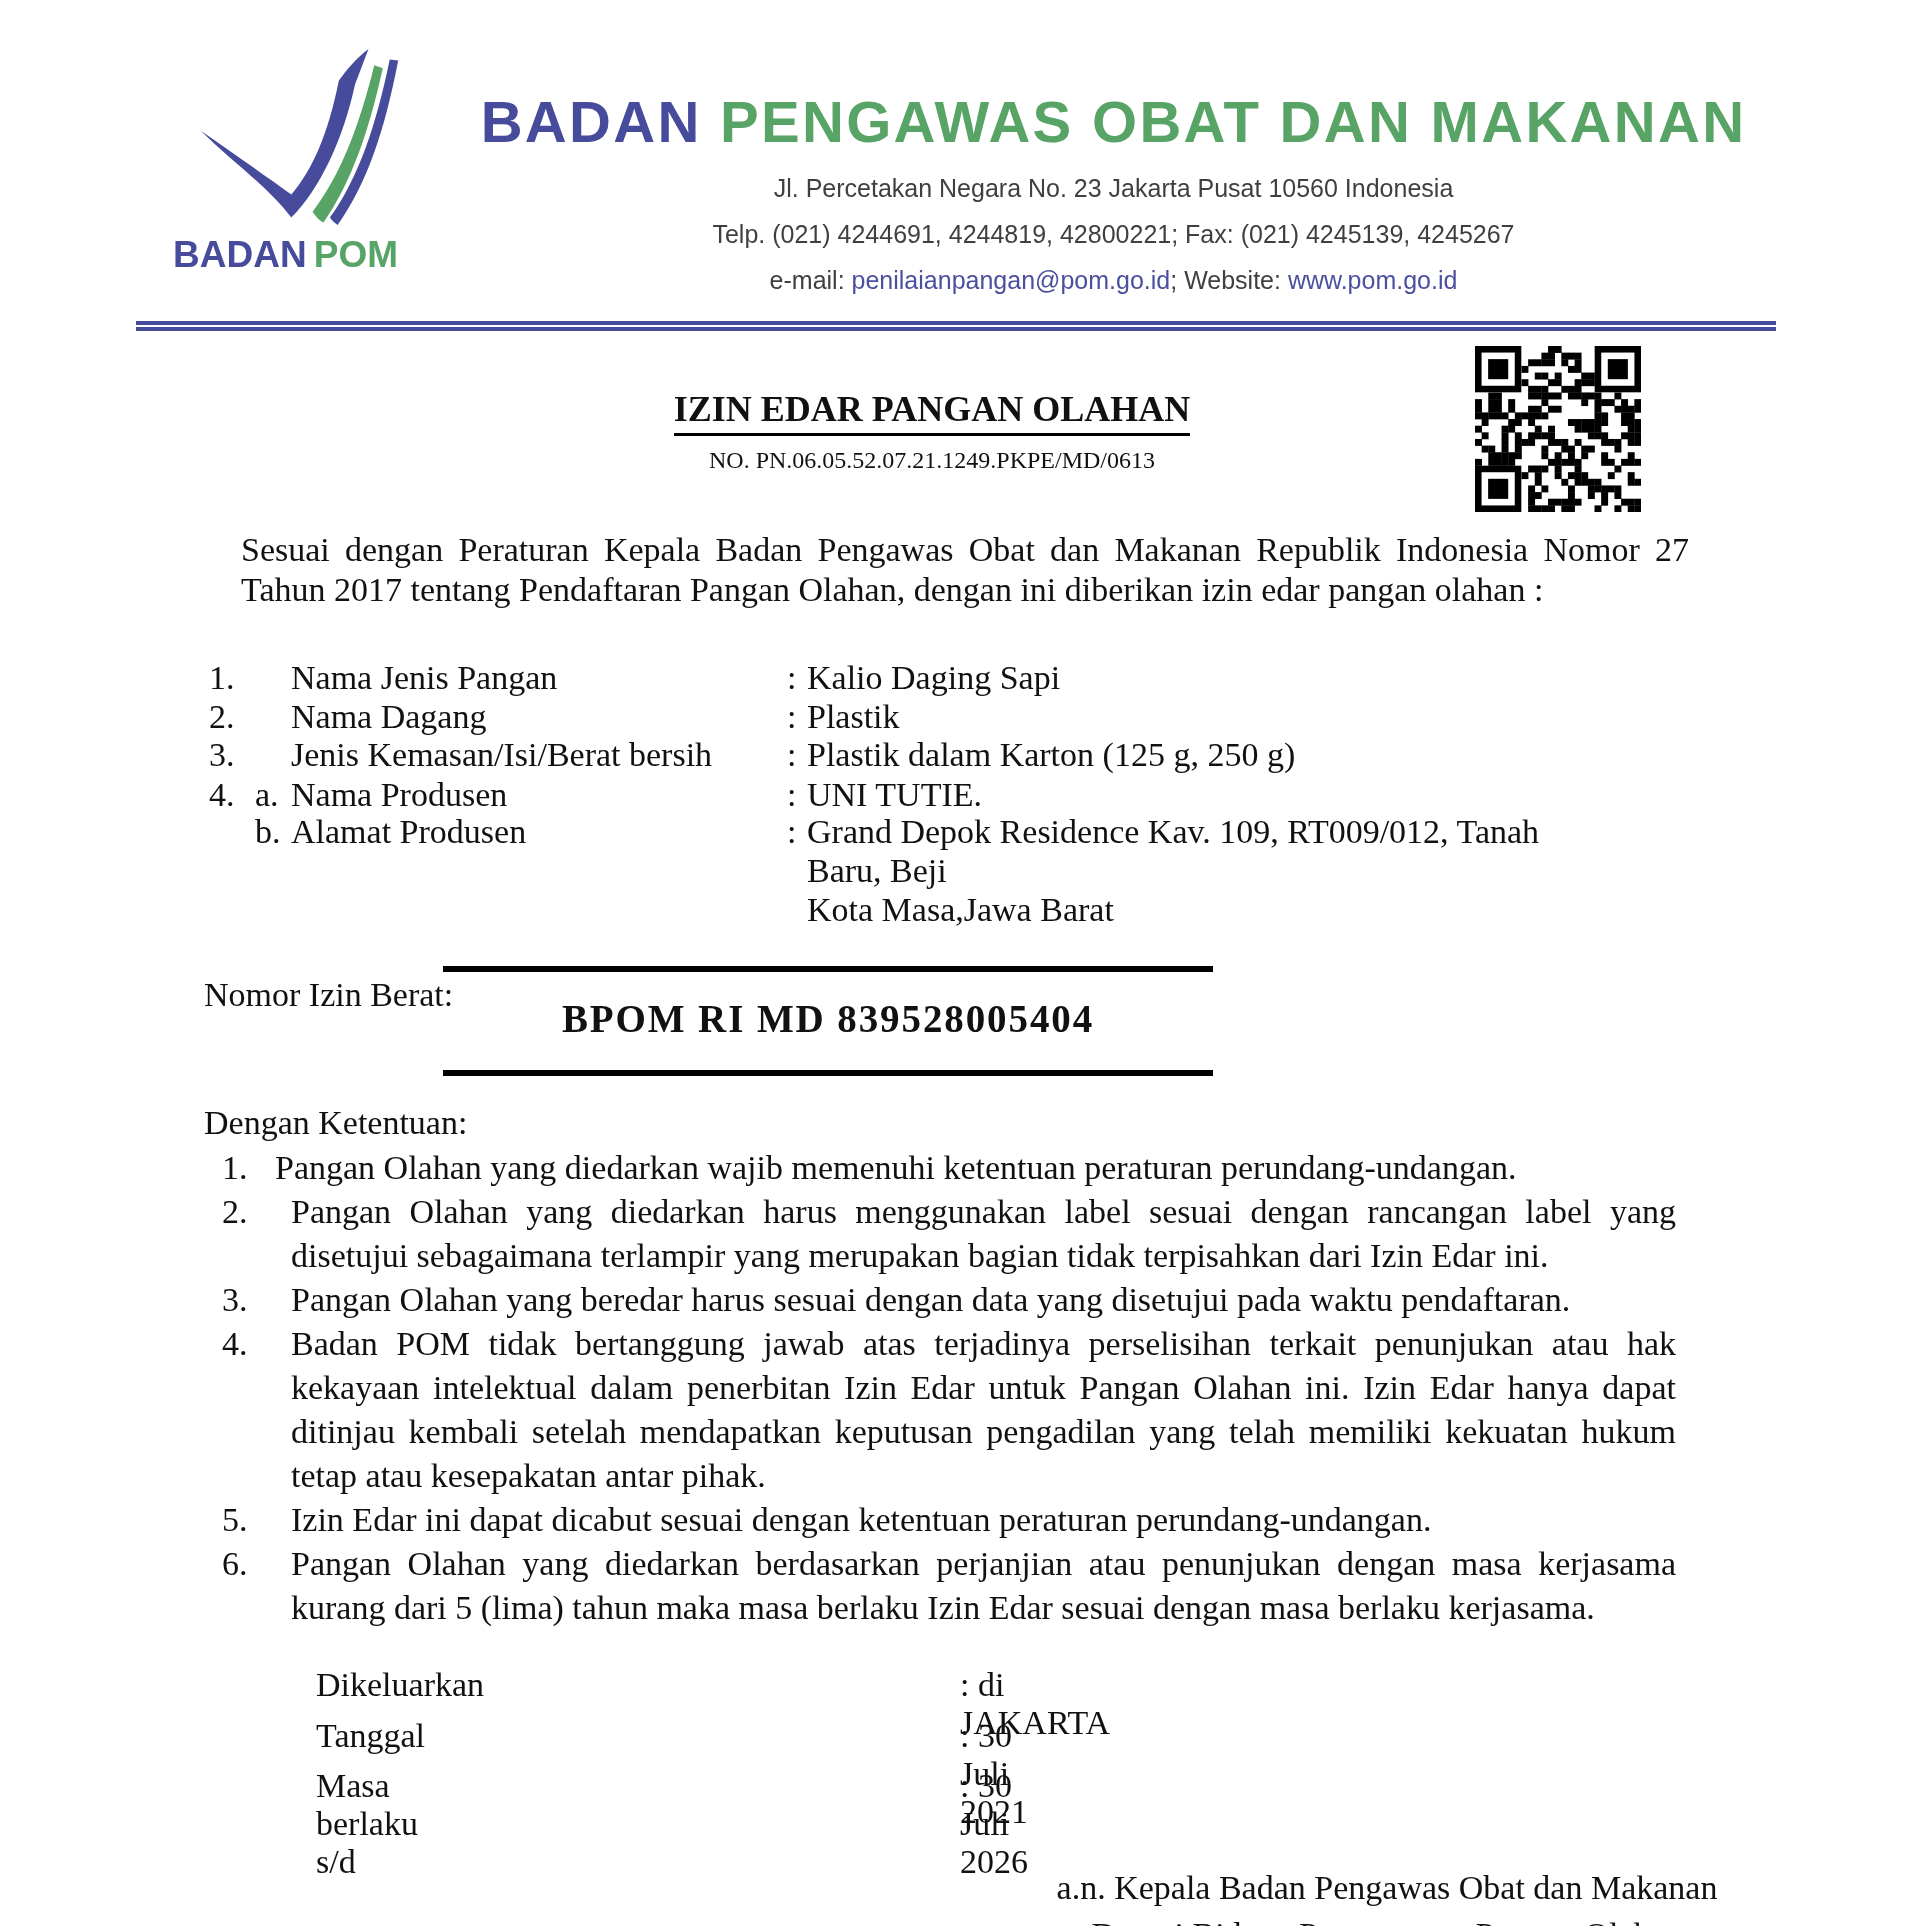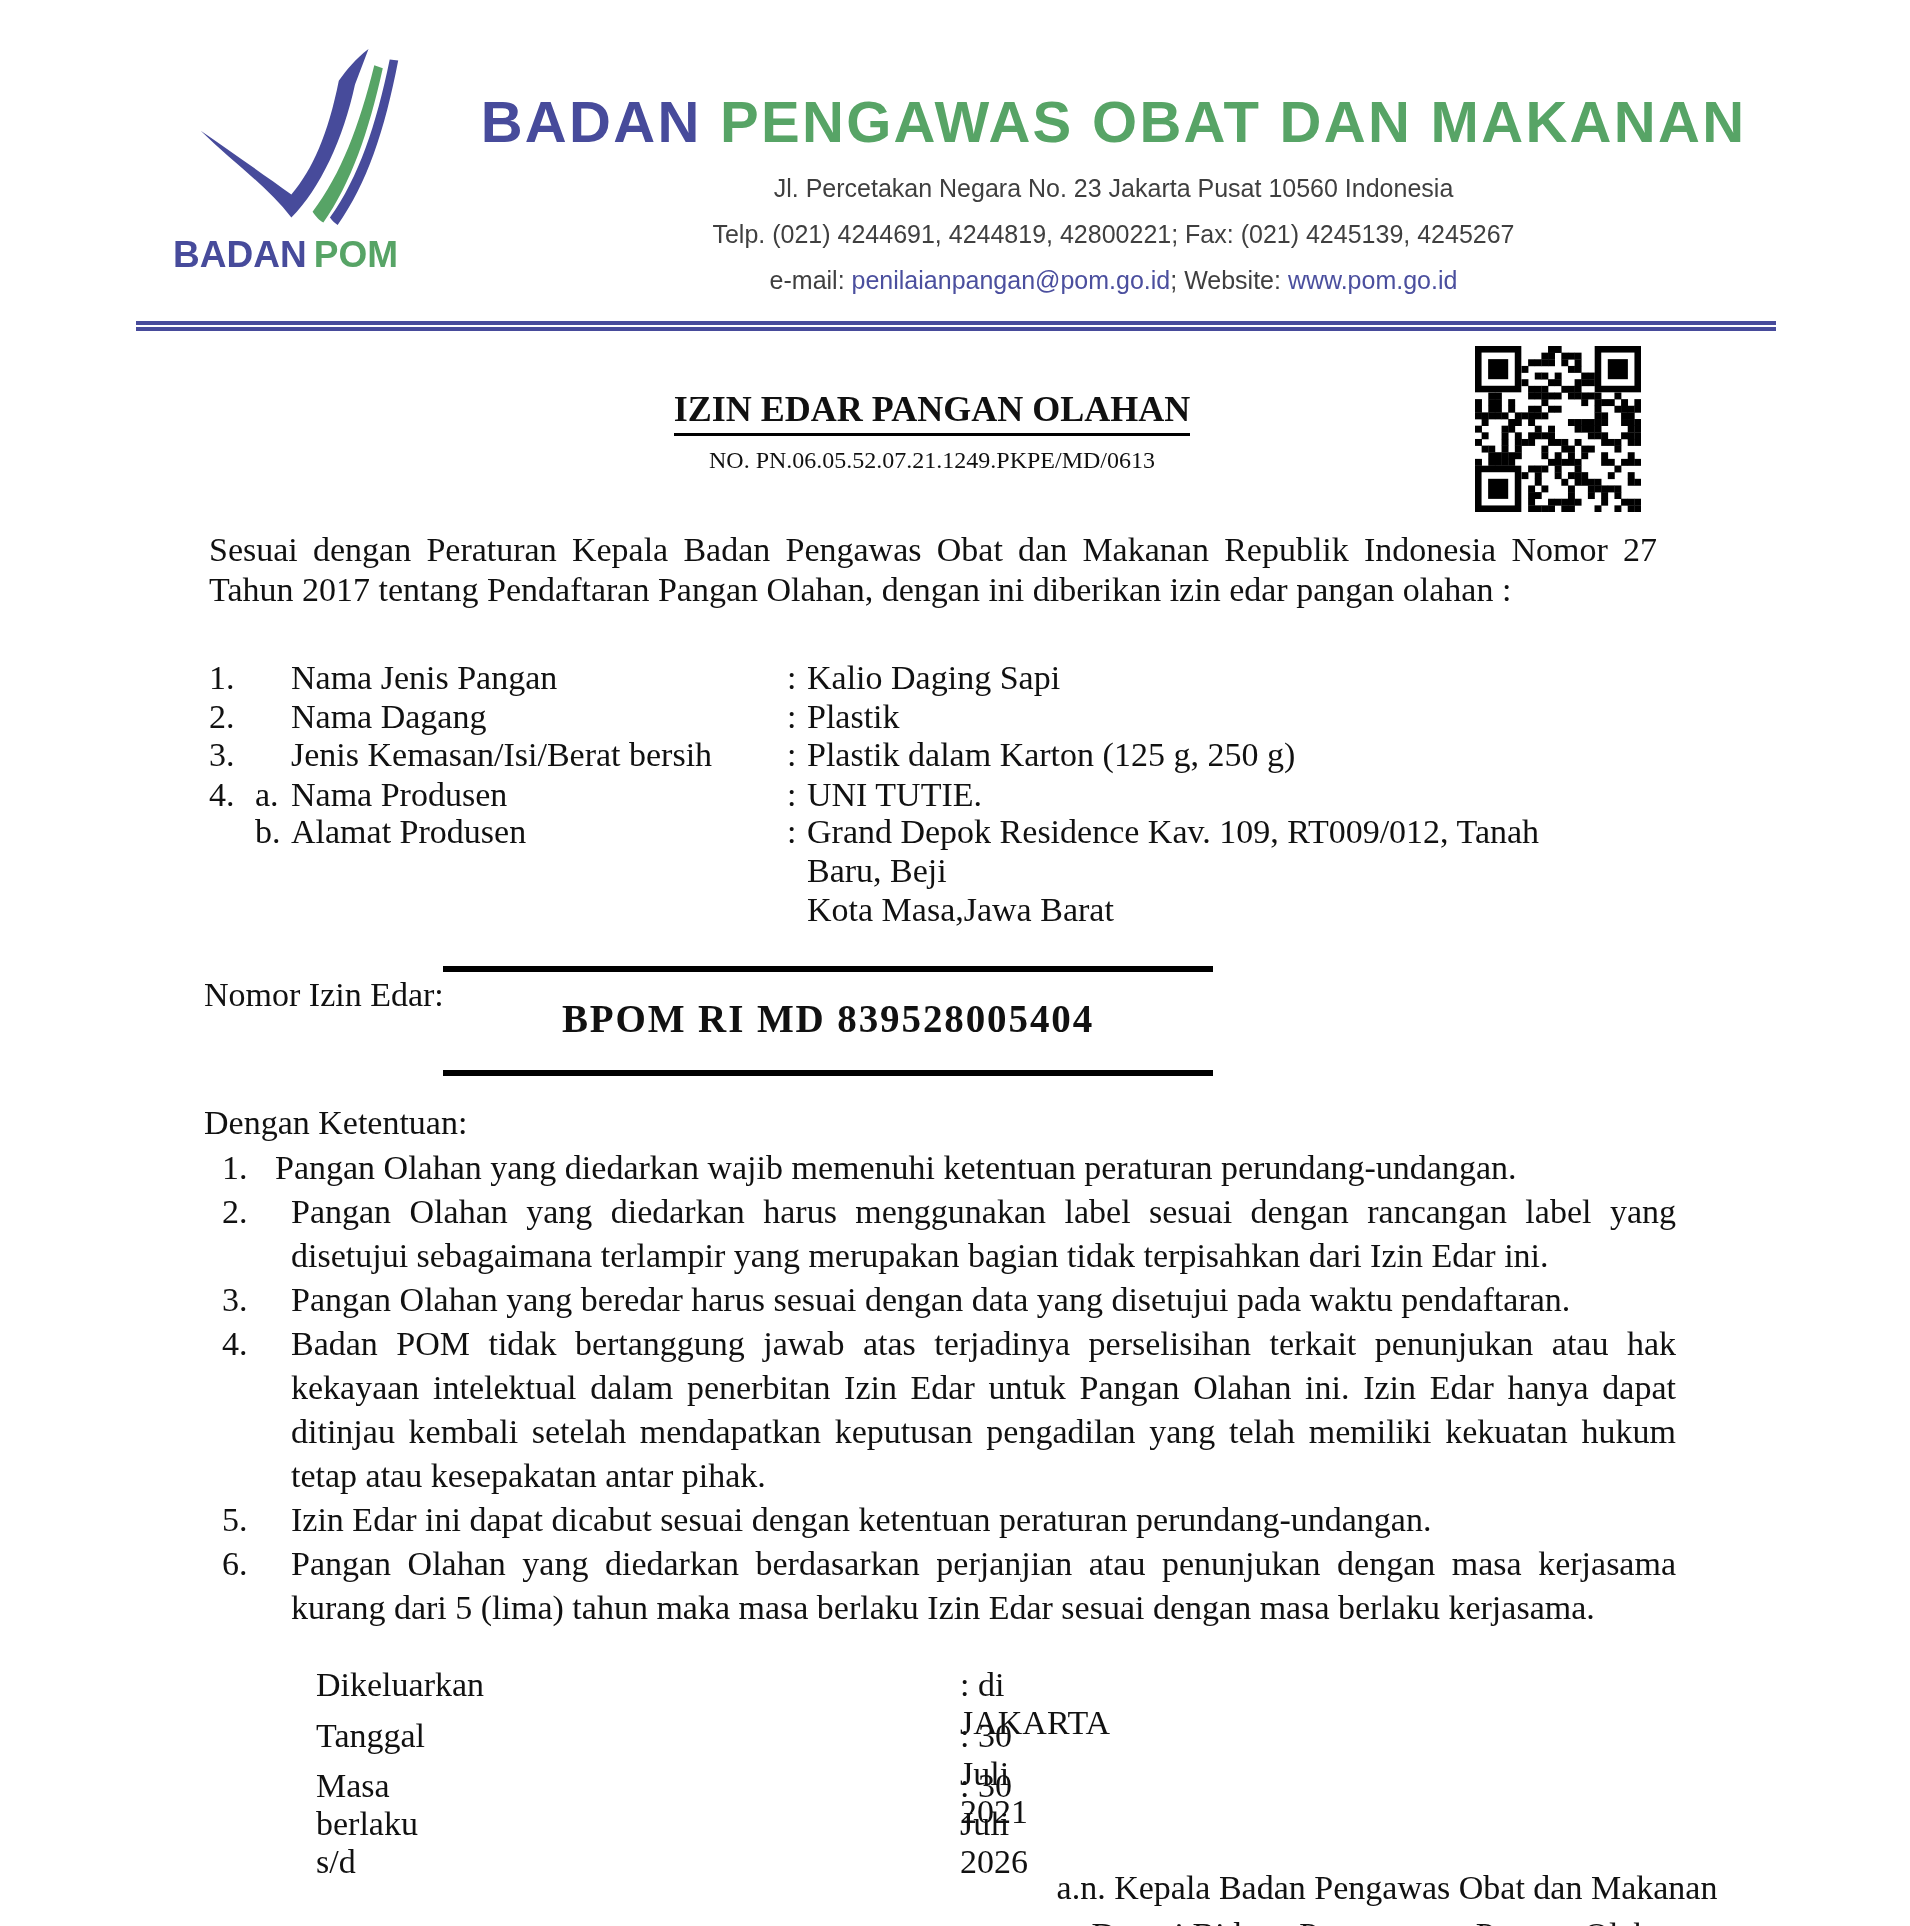--- a/index.html
+++ b/index.html
@@ -7,21 +7,21 @@
         font-family:"Liberation Serif","DejaVu Serif",serif;color:#111;}
   .abs{position:absolute;}
   .sans{font-family:"Liberation Sans","DejaVu Sans",sans-serif;}
   
   .agency-title{font-weight:bold;font-size:58px;letter-spacing:2.3px;white-space:nowrap;}
   .hdr-line{font-size:25px;color:#3f3f3f;white-space:nowrap;}
   .rule{background:#474b9b;height:4.2px;}
   
   .doc-title{font-weight:bold;font-size:36px;border-bottom:3.9px solid #000;padding-bottom:3.1px;}
   .doc-no{font-size:24px;}
-  .body-text{font-size:34px;line-height:40px;text-align:justify;}
+  .body-text{font-size:34px;line-height:40px;text-align:justify;margin-left:32px;}
   .cell{font-size:34px;line-height:39px;white-space:pre-line;}
   .cond-text{font-size:34px;line-height:44px;text-align:justify;}
   .lic-line{background:#000;height:6.2px;}
   .lic-no{font-weight:bold;font-size:39px;letter-spacing:1.9px;white-space:nowrap;}
   .iss-label{font-size:34px;}
   .sig-line{font-size:34px;white-space:nowrap;}
 </style>
 </head>
 <body>
 
@@ -337,21 +337,21 @@
       <span class="abs cell" style="left:255px;">b.</span>
       <span class="abs cell" style="left:291px;">Alamat Produsen</span>
       <span class="abs cell" style="left:787px;">:</span>
       <span class="abs cell" style="left:807px;width:859px;">Grand Depok Residence Kav. 109, RT009/012, Tanah
 Baru, Beji
 Kota Masa,Jawa Barat</span>
     </div>
   </div>
 
   <div>
-    <span class="abs cell" style="left:204px;top:975px;">Nomor Izin Edar:</span>
+    <span class="abs cell" style="left:204px;top:975px;">Nomor Izin Berat:</span>
     <div class="abs lic-line" style="left:443px;top:966px;width:770px;"></div>
     <div class="abs" style="left:443px;top:996px;width:770px;text-align:center;">
       <span class="lic-no">BPOM RI MD 839528005404</span>
     </div>
     <div class="abs lic-line" style="left:443px;top:1070px;width:770px;"></div>
   </div>
 
   <span class="abs cell" style="left:204px;top:1103px;text-align:center;">Dengan Ketentuan:</span>
   <div>
     <div class="abs" style="top:1146px;">

